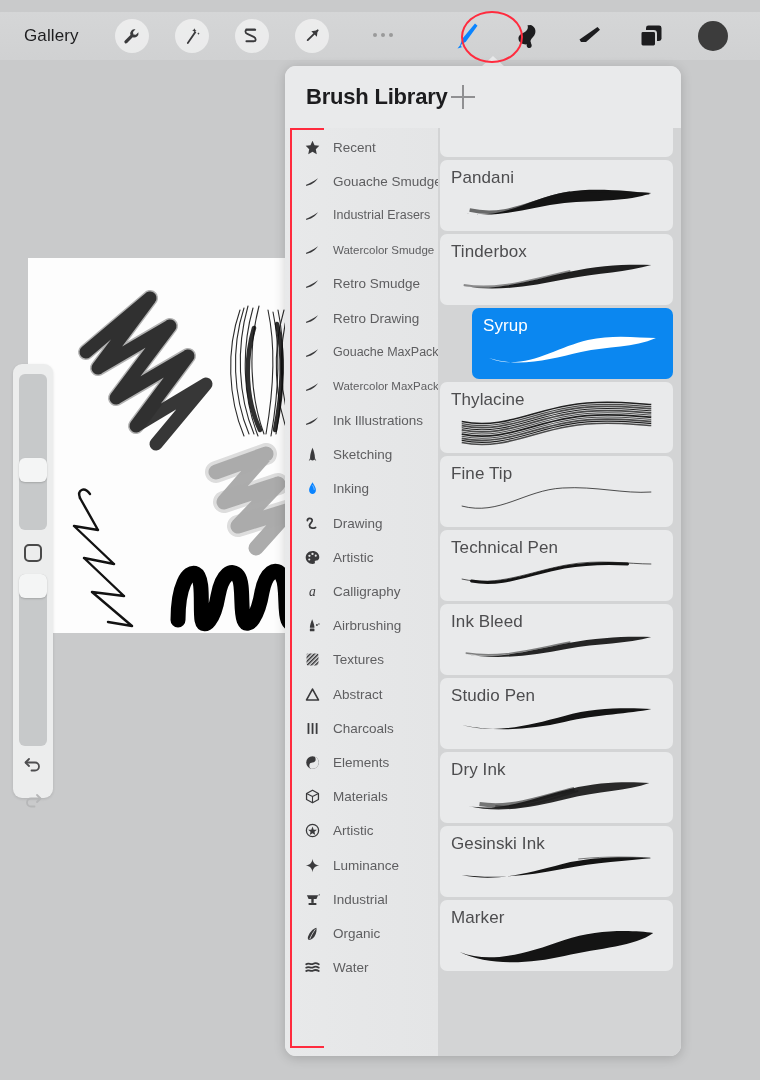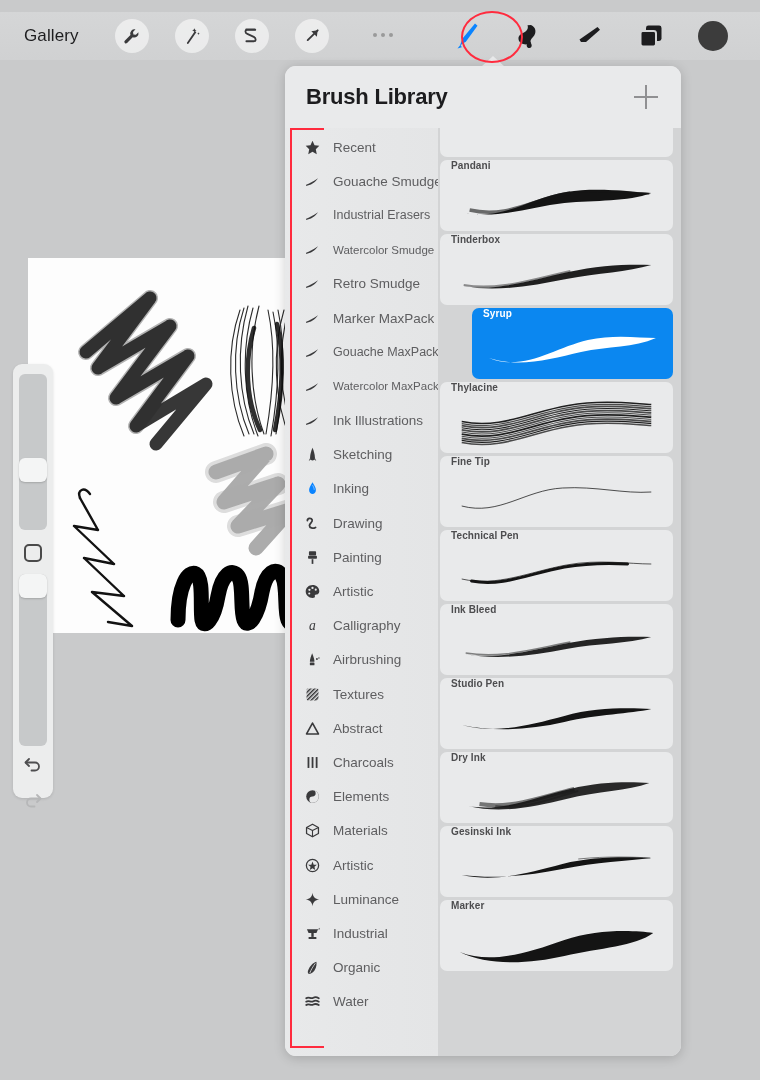--- a/index.html
+++ b/index.html
@@ -103,21 +103,21 @@
     overflow:hidden;
     display:flex; flex-direction:column;
   }
   .panel-pointer{
     position:absolute; left:481px; top:56px; width:0; height:0;
     border-left:12px solid transparent; border-right:12px solid transparent;
     border-bottom:11px solid #e9eaeb;
   }
   .panel-header{
     height:62px; flex:0 0 62px;
-    display:flex; align-items:center; justify-content:space-between;
+    display:flex; align-items:center; 
     padding:0 20px 0 21px;
     background:#e9eaeb;
   }
   .panel-title{ font-size:22px; font-weight:bold; color:#1c1c1e; letter-spacing:-.2px; }
   .plus-btn{ width:30px; height:30px; position:relative; }
   .plus-btn:before,.plus-btn:after{
     content:""; position:absolute; background:#909092;
   }
   .plus-btn:before{ left:3px; top:14px; width:24px; height:2px; }
   .plus-btn:after{ left:14px; top:3px; width:2px; height:24px; }
@@ -149,22 +149,22 @@
   .brush-list{
     flex:1; background:#d3d4d5; padding:0 8px 0 2px;
     overflow:hidden; position:relative;
   }
   .brush-row{
     position:relative; background:#e9eaeb; border-radius:7px;
     margin-bottom:3px; height:71px; overflow:hidden;
   }
   .brush-row.selected{ background:#0b87f0;margin-left:32px; }
   .brush-name{
-    position:absolute; left:11px; top:0;
-    font-size:10px; font-weight:bold; color:#4d4d4f; letter-spacing:.1px;
+    position:absolute; left:11px; top:8px;
+    font-size:17px; font-weight:normal; color:#4d4d4f; letter-spacing:.1px;
   }
   .brush-row.selected .brush-name{ color:#ffffff; }
   .brush-stroke{
     position:absolute; left:0; top:16px; width:100%; height:54px;
   }
   .brush-row.partial{ height:29px; border-radius:0 0 7px 7px; }
   .brush-row.partial .brush-stroke{ top:-42px; }
 </style>
 </head>
 <body>
@@ -357,21 +357,21 @@
               </svg>
             </span>
             <span class="cat-label">Retro Smudge</span>
           </div>
           <div class="cat-item">
             <span class="cat-icon">
               <svg width="17" height="17" viewBox="0 0 20 20">
                 <path d="M2.5 13.8 C6 12.6 11 10.2 16.5 6.2 C13 11.4 7.5 14.6 2.5 15.2 Z" fill="#3a3a3c"></path>
               </svg>
             </span>
-            <span class="cat-label">Marker MaxPack</span>
+            <span class="cat-label">Retro Drawing</span>
           </div>
           <div class="cat-item">
             <span class="cat-icon">
               <svg width="17" height="17" viewBox="0 0 20 20">
                 <path d="M2.5 13.8 C6 12.6 11 10.2 16.5 6.2 C13 11.4 7.5 14.6 2.5 15.2 Z" fill="#3a3a3c"></path>
               </svg>
             </span>
             <span class="cat-label md">Gouache MaxPack</span>
           </div>
           <div class="cat-item">
@@ -408,30 +408,20 @@
             </span>
             <span class="cat-label">Inking</span>
           </div>
           <div class="cat-item">
             <span class="cat-icon">
               <svg width="17" height="17" viewBox="0 0 20 20">
                 <path d="M4 6.6 C4 3.6 8.6 3.2 9.6 5.8 C10.6 8.4 6.4 9.6 6.4 12.4 C6.4 15.2 10.4 16.4 13.6 14.6" fill="none" stroke="#3a3a3c" stroke-width="2.1" stroke-linecap="round"></path>
               </svg>
             </span>
             <span class="cat-label">Drawing</span>
-          </div>
-          <div class="cat-item">
-            <span class="cat-icon">
-              <svg width="17" height="17" viewBox="0 0 20 20">
-                <rect x="5.8" y="2.5" width="8.4" height="5" rx="1" fill="#3a3a3c"></rect>
-                <rect x="4.8" y="8" width="10.4" height="3.4" rx=".8" fill="#3a3a3c"></rect>
-                <rect x="9" y="12" width="2" height="5.5" fill="#3a3a3c"></rect>
-              </svg>
-            </span>
-            <span class="cat-label">Painting</span>
           </div>
           <div class="cat-item">
             <span class="cat-icon">
               <svg width="17" height="17" viewBox="0 0 20 20">
                 <path d="M10 2.4 C14.6 2.4 18 5.6 18 9.6 C18 12.4 16 13.6 14.4 13.6 C13 13.6 12.4 14.6 12.8 15.7 C13.2 16.8 12.2 17.6 10 17.6 C5.6 17.6 2 14.2 2 10 C2 5.8 5.6 2.4 10 2.4 Z" fill="#3a3a3c"></path>
                 <circle cx="6.4" cy="8" r="1.35" fill="#e8e9ea"></circle>
                 <circle cx="10" cy="5.8" r="1.35" fill="#e8e9ea"></circle>
                 <circle cx="13.8" cy="7.8" r="1.25" fill="#e8e9ea"></circle>
                 <circle cx="6.2" cy="12.4" r="1.25" fill="#e8e9ea"></circle>
               </svg>

